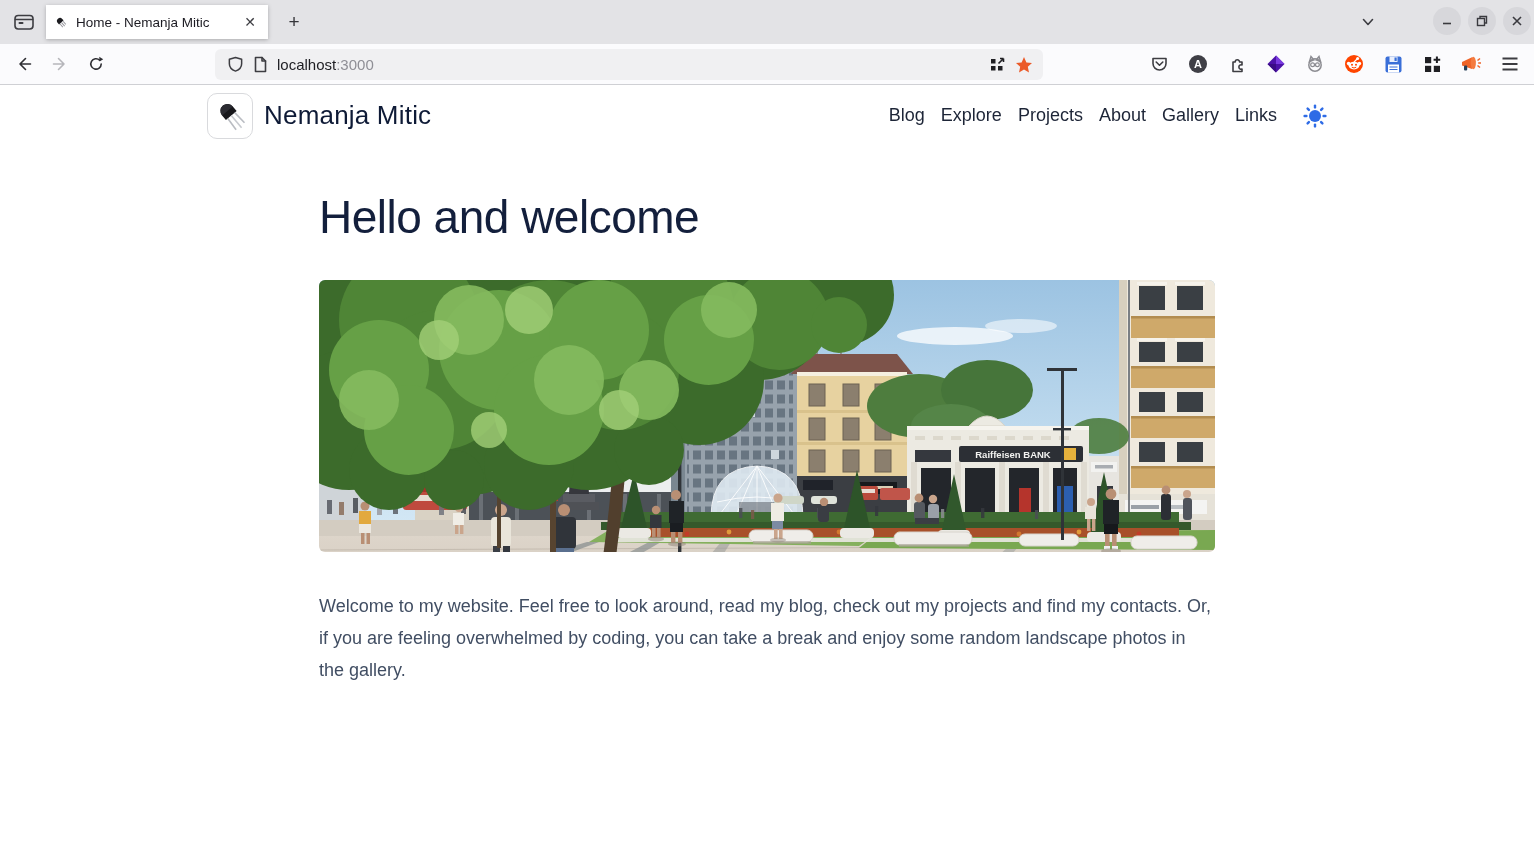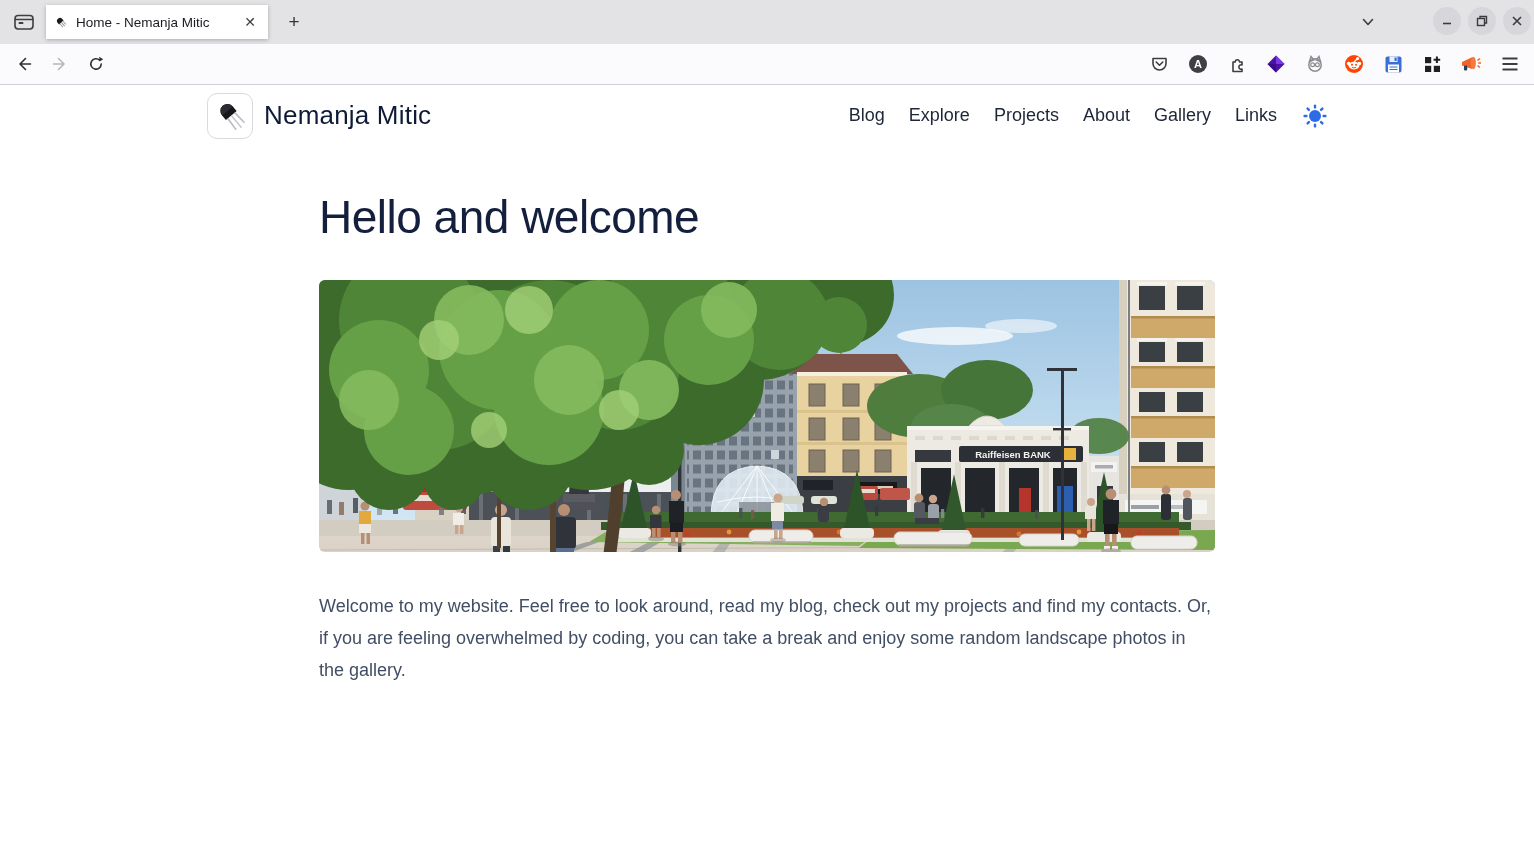--- a/index.html
+++ b/index.html
@@ -26,21 +26,21 @@
   .urltext{font-size:15px;color:#1d1d22;flex:1;}
   .urltext .port{color:#8f8f96;}
   .extrow{position:absolute;left:1148px;top:48px;height:32px;display:flex;align-items:center;gap:17px;}
   .extbtn{width:22px;height:22px;display:flex;align-items:center;justify-content:center;}
 
   
   .siteheader{position:absolute;left:0;top:85px;width:1534px;height:61px;background:#fff;border-bottom:3px solid #4c1d95;}
   .hwrap{width:1120px;margin:0 auto;height:100%;display:flex;align-items:center;}
   .logobox{width:46px;height:46px;border:1px solid #d9dadd;border-radius:10px;background:#fff;display:flex;align-items:center;justify-content:center;box-sizing:border-box;}
   .sitetitle{font-size:26px;color:#0e1a36;margin-left:11px;font-weight:500;letter-spacing:.2px;}
-  .mainnav{margin-left:auto;display:flex;align-items:center;gap:24px;}
+  .mainnav{margin-left:auto;display:flex;align-items:center;gap:16px;}
   .mainnav a{font-size:18px;color:#1d2537;text-decoration:none;}
   .themebtn{margin-left:26px;width:24px;height:24px;display:flex;align-items:center;justify-content:center;}
 
   
   .page{position:absolute;left:0;top:146px;width:1534px;height:722px;background:#fff;overflow:hidden;}
   .container{width:896px;margin:0 auto;}
   h1.hero{margin:44px 0 0;font-size:46px;font-weight:400;color:#131f3c;letter-spacing:-.5px;}
   figure.photo{margin:36px 0 0;width:896px;height:272px;border-radius:6px;overflow:hidden;position:relative;}
   figure.photo svg{display:block;}
   p.lede{margin:38px 0 4px;font-size:18px;line-height:32px;color:#414e63;width:896px;}
@@ -108,20 +108,39 @@
         <path d="M7.5 3.5 L13 9 L7.5 14.5 M13 9 H2.5" class="ico ico-dim"></path>
       </svg>
   </div>
   <div class="navbtn" style="left:80px">
     <svg width="18" height="18" viewBox="0 0 18 18">
         <path d="M14.2 9 A5.2 5.2 0 1 1 12.6 5.2" class="ico" style="stroke:#2e2e33"></path>
         <polygon points="12.2,1.8 12.6,6.4 16.2,4.2" fill="#2e2e33"></polygon>
       </svg>
   </div>
 
+  <div class="urlbar">
+    <svg width="17" height="17" viewBox="0 0 18 18">
+        <path d="M9 1.5 L15.5 3.5 V8.2 C15.5 12.4 12.4 14.8 9 16 C5.6 14.8 2.5 12.4 2.5 8.2 V3.5 Z" class="ico"></path>
+      </svg>
+    <svg width="15" height="17" viewBox="0 0 15 17">
+        <path d="M2.5 1.5 H9 L12.5 5 V15.5 H2.5 Z" class="ico"></path>
+        <path d="M9 1.5 V5 H12.5" class="ico"></path>
+      </svg>
+    <span class="urltext"><span>localhost</span><span class="port">:3000</span></span>
+    <svg width="17" height="17" viewBox="0 0 17 17">
+        <rect x="2" y="3" width="4.5" height="4.5" fill="#1f1f23"></rect>
+        <rect x="2" y="10" width="4.5" height="4.5" fill="#1f1f23"></rect>
+        <rect x="9" y="10" width="4.5" height="4.5" fill="#1f1f23"></rect>
+        <path d="M9.5 7.5 L14.5 2.5 M14.5 2.5 H11 M14.5 2.5 V6" stroke="#1f1f23" stroke-width="1.6" fill="none"></path>
+      </svg>
+    <svg width="18" height="18" viewBox="0 0 18 18">
+        <polygon points="9,1 11.4,6.4 17,7 12.8,10.8 14,16.5 9,13.5 4,16.5 5.2,10.8 1,7 6.6,6.4" fill="#eb5a28"></polygon>
+      </svg>
+  </div>
 
   <div class="extrow">
     <span class="extbtn">
       <svg width="19" height="19" viewBox="0 0 19 19">
           <path d="M3 3.5 H16 V8.5 A6.5 6.5 0 0 1 3 8.5 Z" class="ico"></path>
           <polyline points="6.2,7 9.5,10.2 12.8,7" class="ico"></polyline>
         </svg>
     </span>
     <span class="extbtn">
       <svg width="20" height="20" viewBox="0 0 20 20">

